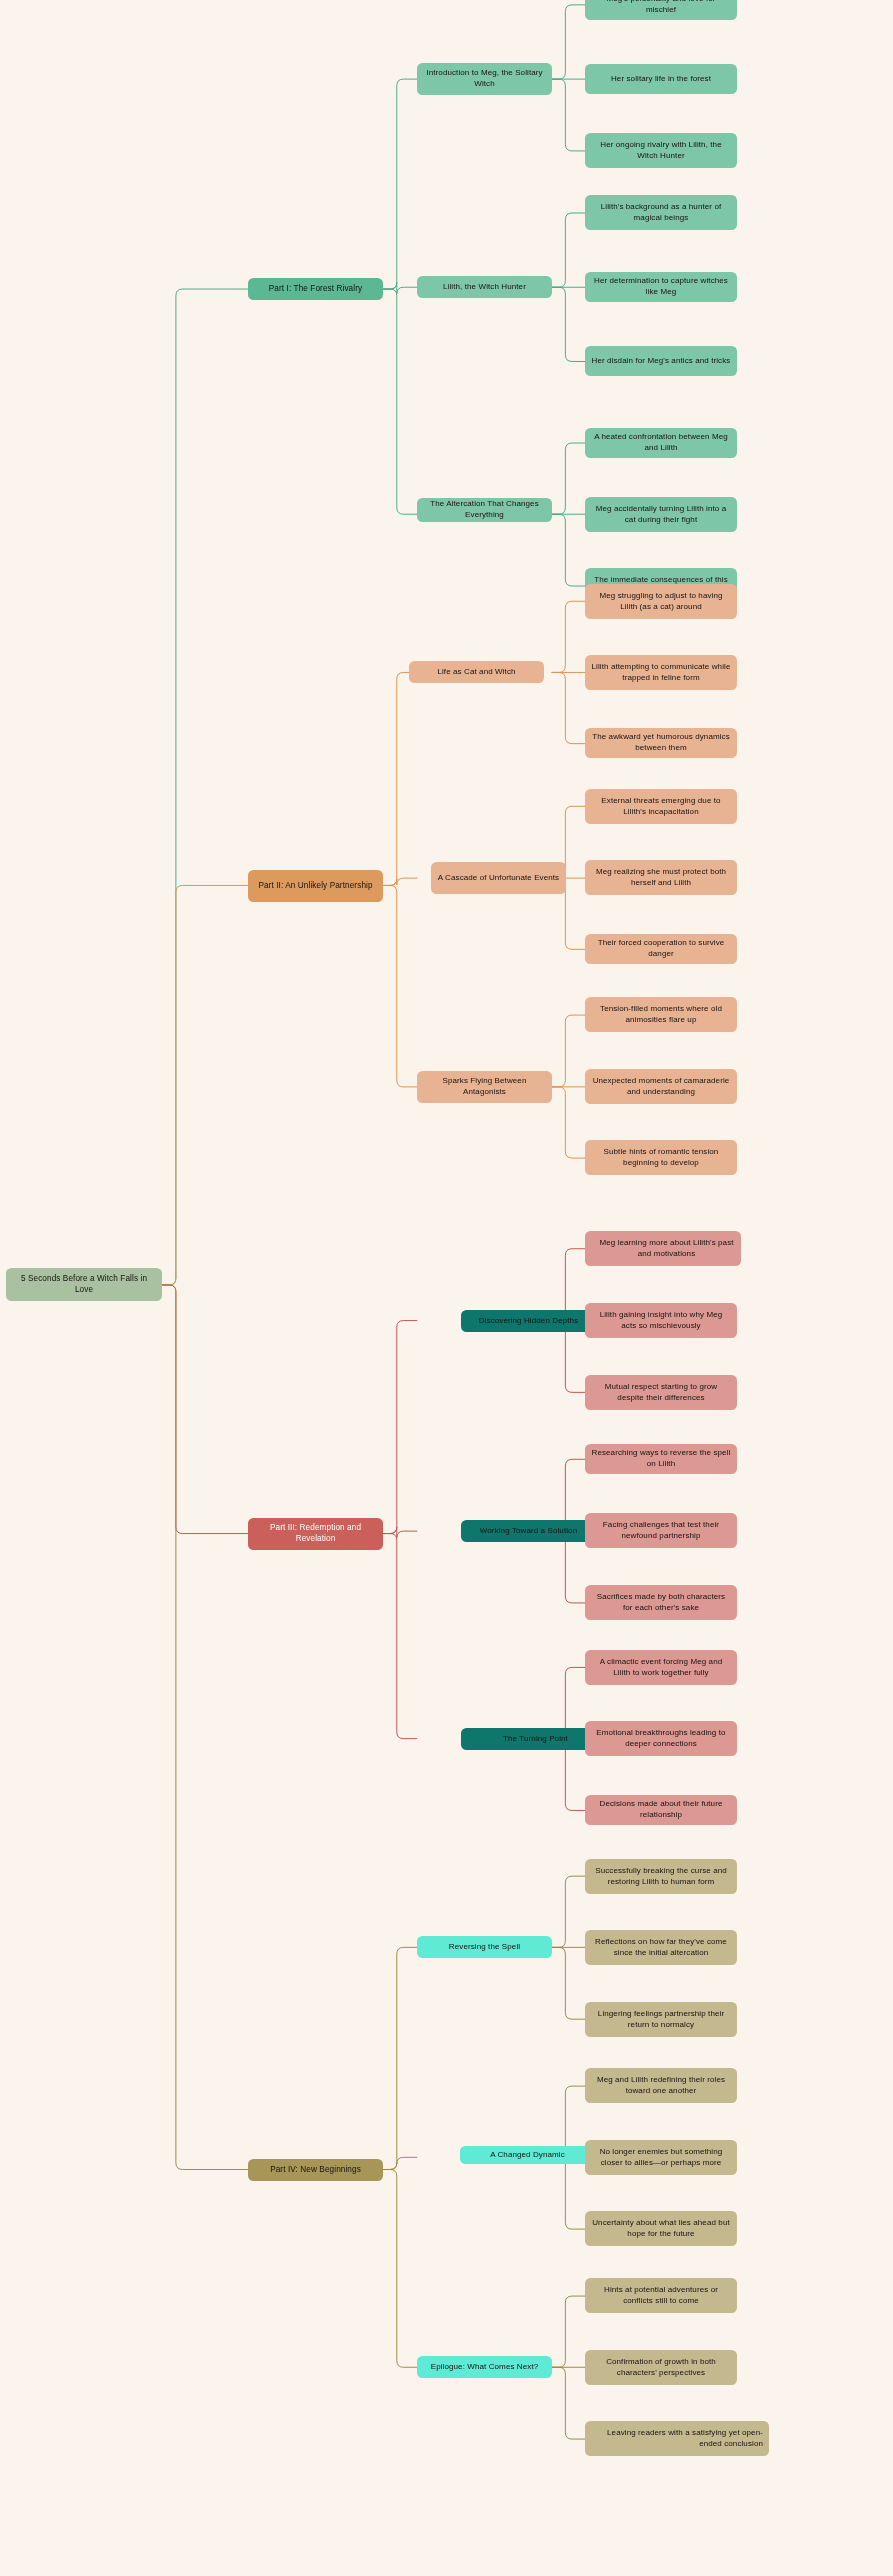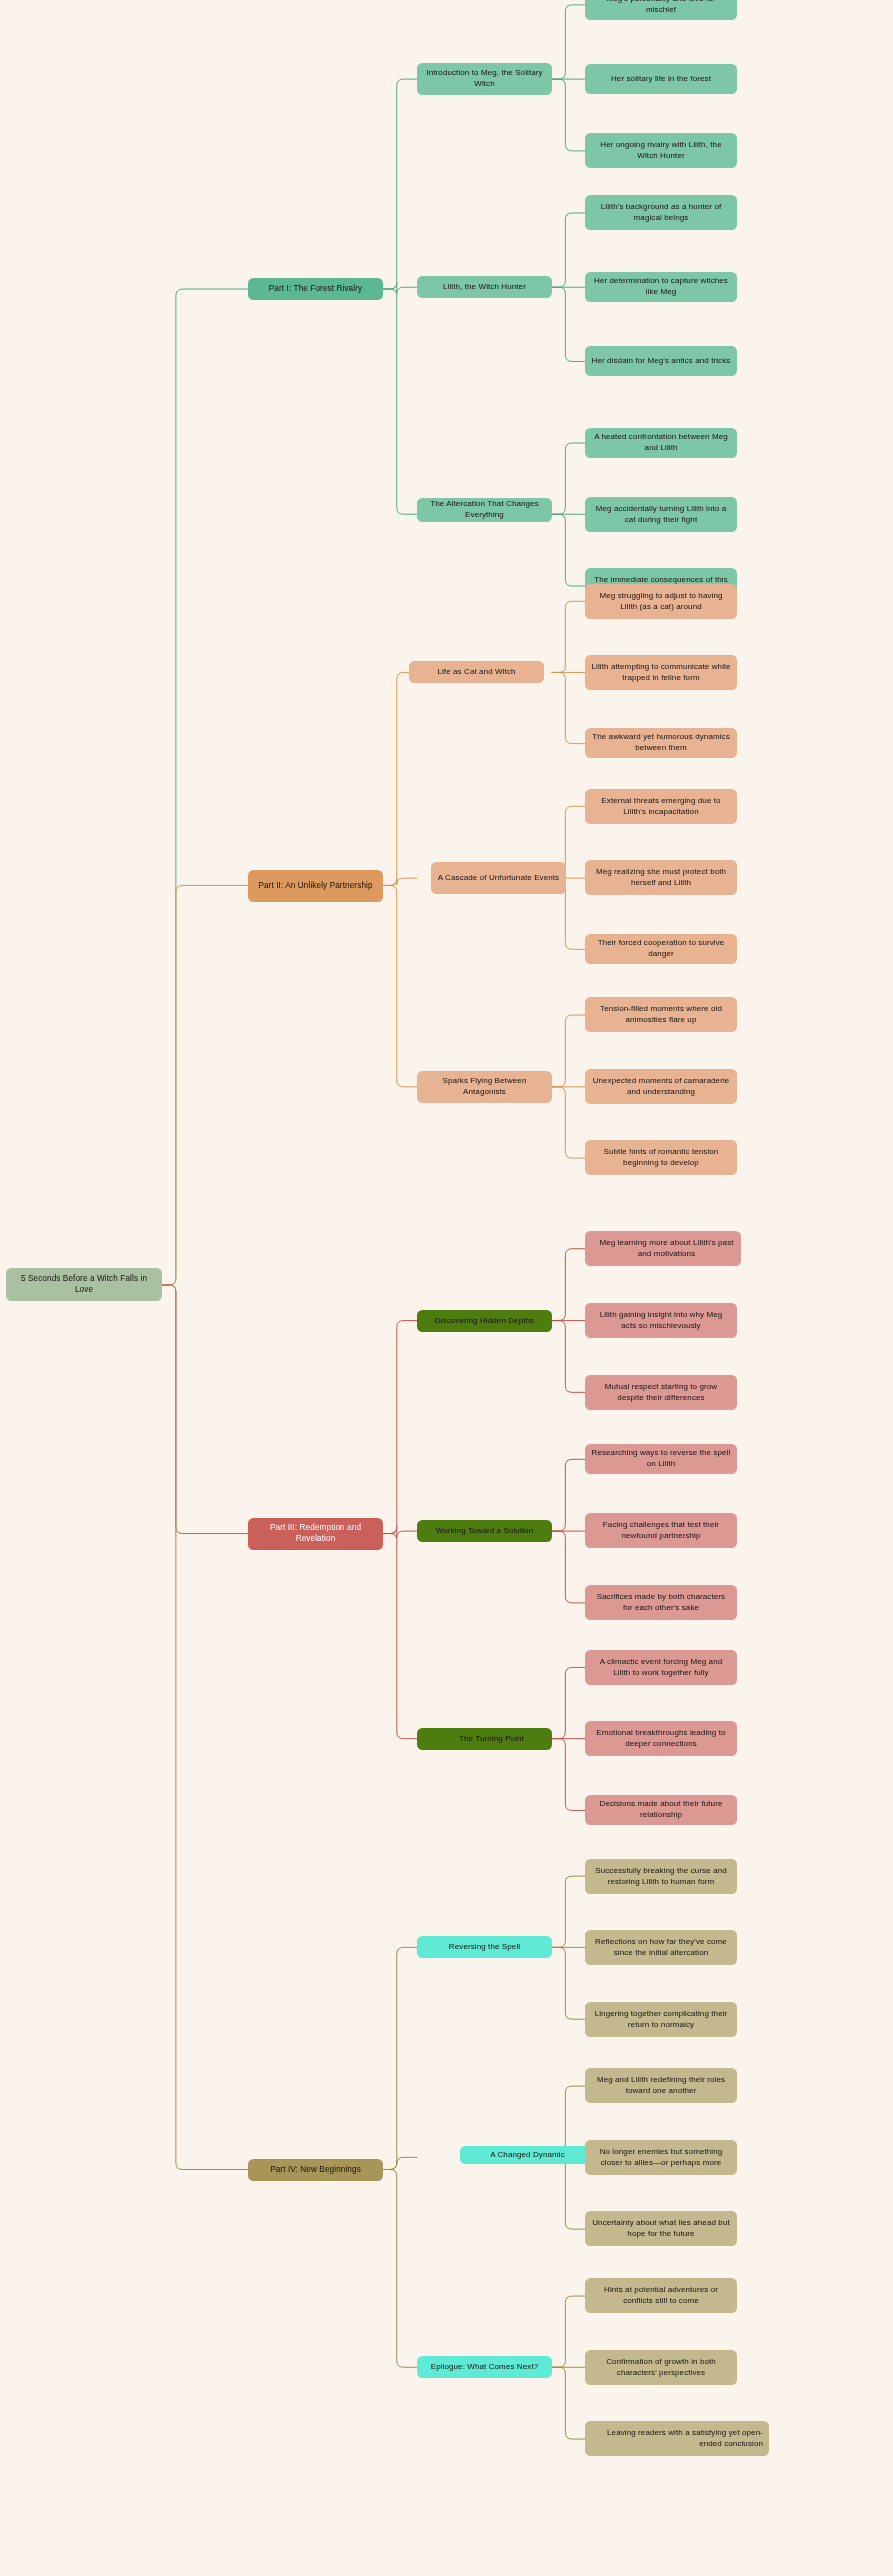--- a/index.html
+++ b/index.html
@@ -47,21 +47,21 @@
   .node.branch {
     font-size: 8.2px;
   }
   .node.branch.p1 { background: #5cb793; color: #17120f; }
   .node.branch.p2 { background: #dd9a5e; color: #17120f; }
   .node.branch.p3 { background: #cb5f59; color: #ffffff; }
   .node.branch.p4 { background: #a89659; color: #17120f; }
 
   .node.sub.p1  { background: #7ec6a8; }
   .node.sub.p2  { background: #e8b392; }
-  .node.sub.p3  { background: #4d7c0f; }
+  .node.sub.p3  { background: #0f766e; margin-left: 44px; }
   .node.sub.p4  { background: #5eead4; }
 
   .node.leaf.p1 { background: #7ec6a8; }
   .node.leaf.p2 { background: #e8b392; }
   .node.leaf.p3 { background: #dc9893; }
   .node.leaf.p4 { background: #c4b88f; }
 </style>
 </head>
 <body>
 
@@ -157,21 +157,21 @@
     <div class="node leaf p3" style="left: 585px; top: 1513px; width: 152px; height: 35px;">Facing challenges that test their newfound partnership</div>
     <div class="node leaf p3" style="left: 585px; top: 1585px; width: 152px; height: 35px;">Sacrifices made by both characters for each other's sake</div>
     <div class="node sub p3" style="left: 417px; top: 1728px; width: 135px; height: 22px; padding-left: 20px;">The Turning Point</div>
     <div class="node leaf p3" style="left: 585px; top: 1650px; width: 152px; height: 35px;">A climactic event forcing Meg and Lilith to work together fully</div>
     <div class="node leaf p3" style="left: 585px; top: 1721px; width: 152px; height: 35px;">Emotional breakthroughs leading to deeper connections</div>
     <div class="node leaf p3" style="left: 585px; top: 1795px; width: 152px; height: 30px;">Decisions made about their future relationship</div>
     <div class="node branch p4" style="left: 248px; top: 2159px; width: 135px; height: 22px;">Part IV: New Beginnings</div>
     <div class="node sub p4" style="left: 417px; top: 1936px; width: 135px; height: 22px;">Reversing the Spell</div>
     <div class="node leaf p4" style="left: 585px; top: 1859px; width: 152px; height: 35px;">Successfully breaking the curse and restoring Lilith to human form</div>
     <div class="node leaf p4" style="left: 585px; top: 1930px; width: 152px; height: 35px;">Reflections on how far they've come since the initial altercation</div>
-    <div class="node leaf p4" style="left: 585px; top: 2002px; width: 152px; height: 35px;">Lingering together complicating their return to normalcy</div>
+    <div class="node leaf p4" style="left: 585px; top: 2002px; width: 152px; height: 35px;">Lingering feelings partnership their return to normalcy</div>
     <div class="node sub p4" style="left: 417px; top: 2146px; width: 135px; height: 18px; margin-left: 43px;">A Changed Dynamic</div>
     <div class="node leaf p4" style="left: 585px; top: 2068px; width: 152px; height: 35px;">Meg and Lilith redefining their roles toward one another</div>
     <div class="node leaf p4" style="left: 585px; top: 2140px; width: 152px; height: 35px;">No longer enemies but something closer to allies—or perhaps more</div>
     <div class="node leaf p4" style="left: 585px; top: 2211px; width: 152px; height: 35px;">Uncertainty about what lies ahead but hope for the future</div>
     <div class="node sub p4" style="left: 417px; top: 2356px; width: 135px; height: 22px;">Epilogue: What Comes Next?</div>
     <div class="node leaf p4" style="left: 585px; top: 2278px; width: 152px; height: 35px;">Hints at potential adventures or conflicts still to come</div>
     <div class="node leaf p4" style="left: 585px; top: 2350px; width: 152px; height: 35px;">Confirmation of growth in both characters' perspectives</div>
     <div class="node leaf p4" style="left: 585px; top: 2421px; width: 184px; height: 35px; text-align: right;">Leaving readers with a satisfying yet open-ended conclusion</div>
   </div>
 

